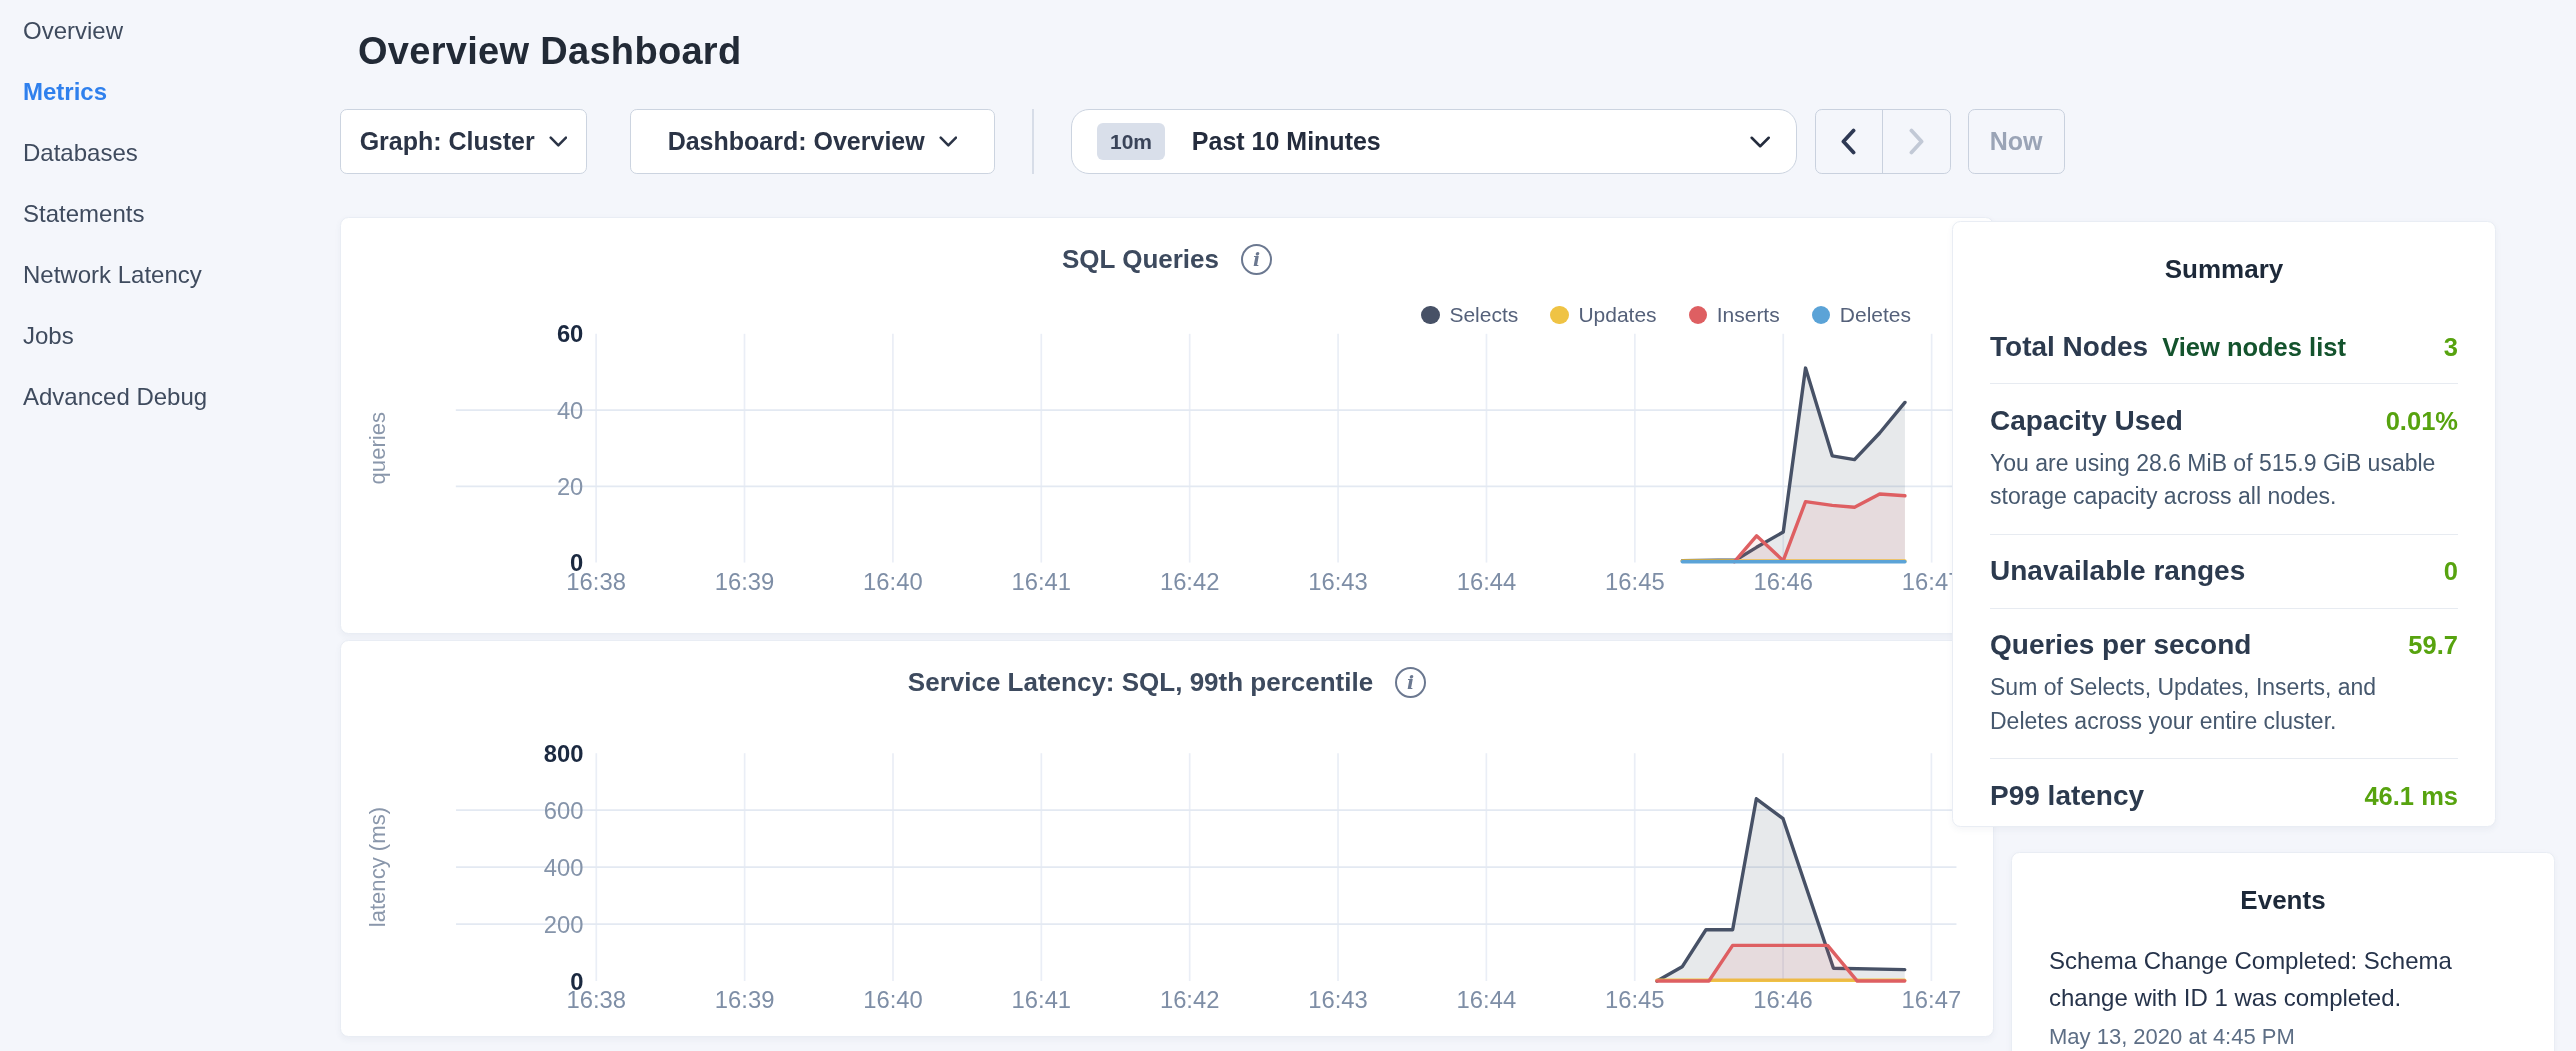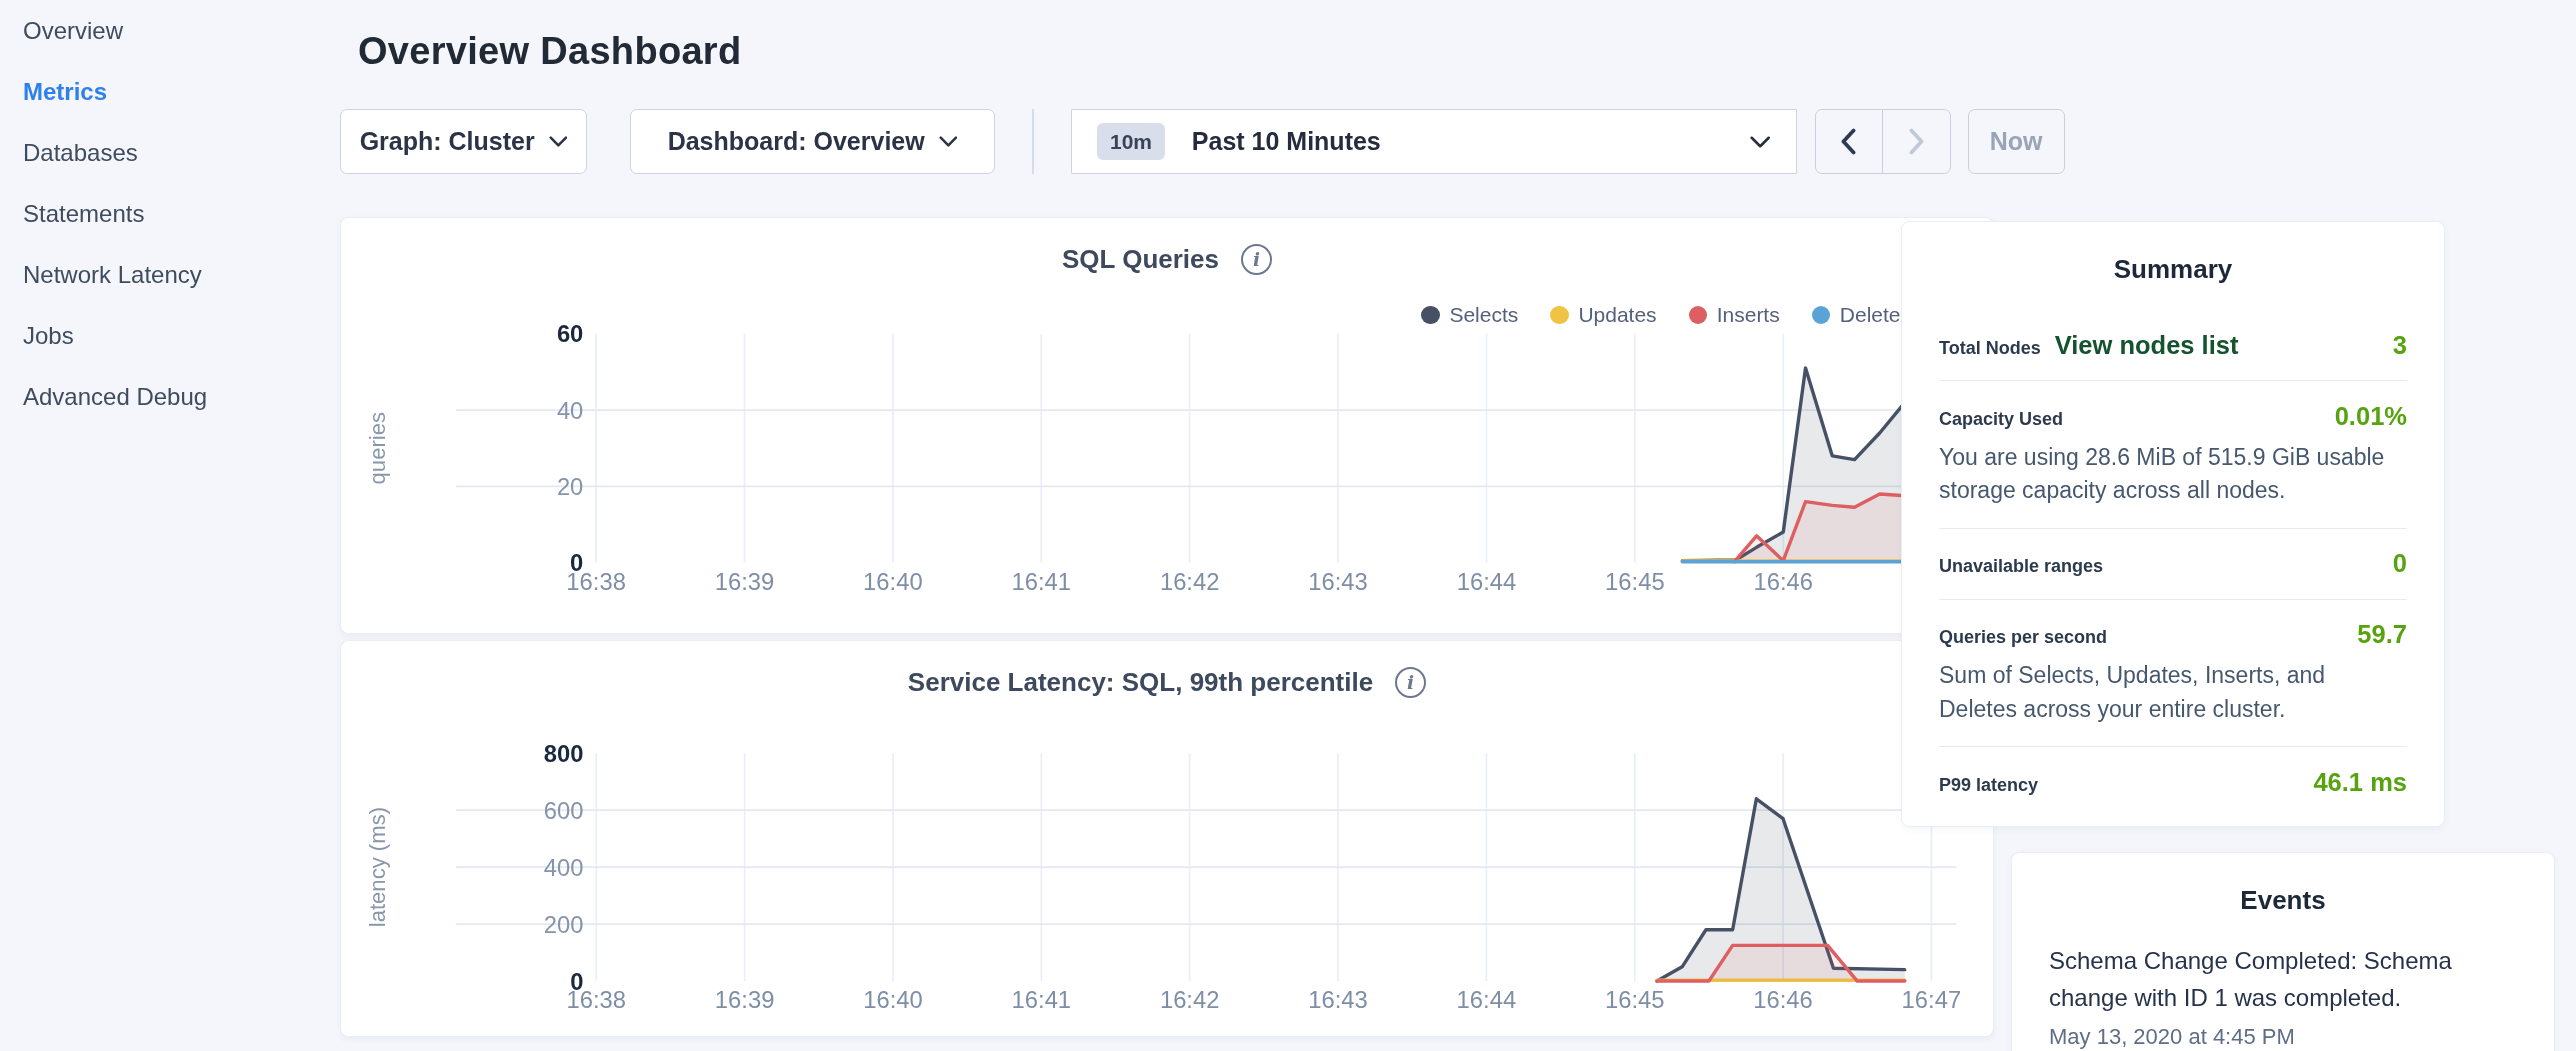--- a/index.html
+++ b/index.html
@@ -31,21 +31,21 @@
   .dropdown {
     background:#fff; border:1.7px solid #ccd4e0; border-radius:6.8px;
     display:flex; align-items:center; justify-content:center; gap:14px;
     font-size:25px; font-weight:700; color:#2b3446; cursor:pointer;
   }
   .dd-graph { width:247px; margin-right:43px; }
   .dd-dash  { width:365px; margin-right:37px; }
   .vdiv { width:1.7px; background:#d7dde8; margin-right:37px; }
   .time-select {
     width:726px; margin-right:18px; cursor:pointer;
-    background:#fff; border:1.7px solid #ccd4e0; border-radius:1px;
+    background:#fff; border:1.7px solid #ccd4e0; border-radius:18px;
     display:flex; align-items:center; padding:0 25.5px;
   }
   .time-badge {
     background:#d9dfea; border-radius:6px; padding:6.8px 12.8px;
     font-size:21px; font-weight:700; color:#3a4459; margin-right:27px;
   }
   .time-label { font-size:25px; font-weight:700; color:#242c3d; flex:1; text-align:left; }
   .arrow-group {
     width:136px; margin-right:17px; display:flex;
     border:1.7px solid #c9d1de; border-radius:6.8px; overflow:hidden;
@@ -79,27 +79,27 @@
     cursor:pointer;
   }
   .legend { position:absolute; right:82px; display:flex; gap:39px; }
   .chart-card-1 .legend { top:85px;gap:32px; }
   .chart-card-2 .legend { top:75px; }
   .legend-item { display:flex; align-items:center; gap:9.4px; font-size:21px; color:#55617a; }
   .legend-dot { width:18.7px; height:18.7px; border-radius:50%; flex:none; }
   svg.plot { position:absolute; left:0; top:0; display:block; }
 
   
-  .summary-card { left:1901px; top:221px; width:544px; height:606px; padding:0 37px; }
+  .summary-card { left:1952px; top:221px; width:544px; height:606px; padding:0 37px; }
   .events-card  { left:2011px; top:852px; width:544px; height:213px; padding:0 37px; }
   .side-title { margin:32px 0 25.5px; text-align:center; font-size:26px; font-weight:700; color:#1d2939; }
   .srow { padding:20.4px 0; border-bottom:1.7px solid #e7ebf1; }
   .srow:last-child { border-bottom:none; }
   .srow-top { display:flex; align-items:baseline; }
-  .slabel { font-size:18px; font-weight:700; color:#2c3a4e; }
+  .slabel { font-size:28px; font-weight:700; color:#2c3a4e; }
   .slink  { font-size:25.5px; font-weight:700; color:#14532d; margin-left:14px; cursor:pointer; text-decoration:none; }
   .sval   { margin-left:auto; font-size:25.5px; font-weight:700; color:#57a30f; white-space:nowrap; }
   .ssub   { margin:10.2px 0 0; font-size:23px; color:#46586e; line-height:1.45; }
   .event-msg { margin:24px 0 0; font-size:24px; color:#26334a; line-height:1.55; }
   .event-ts  { margin-top:8.5px; font-size:22px; color:#5d6e85; }
 </style>
 </head>
 <body>
 
 <div class="app">

